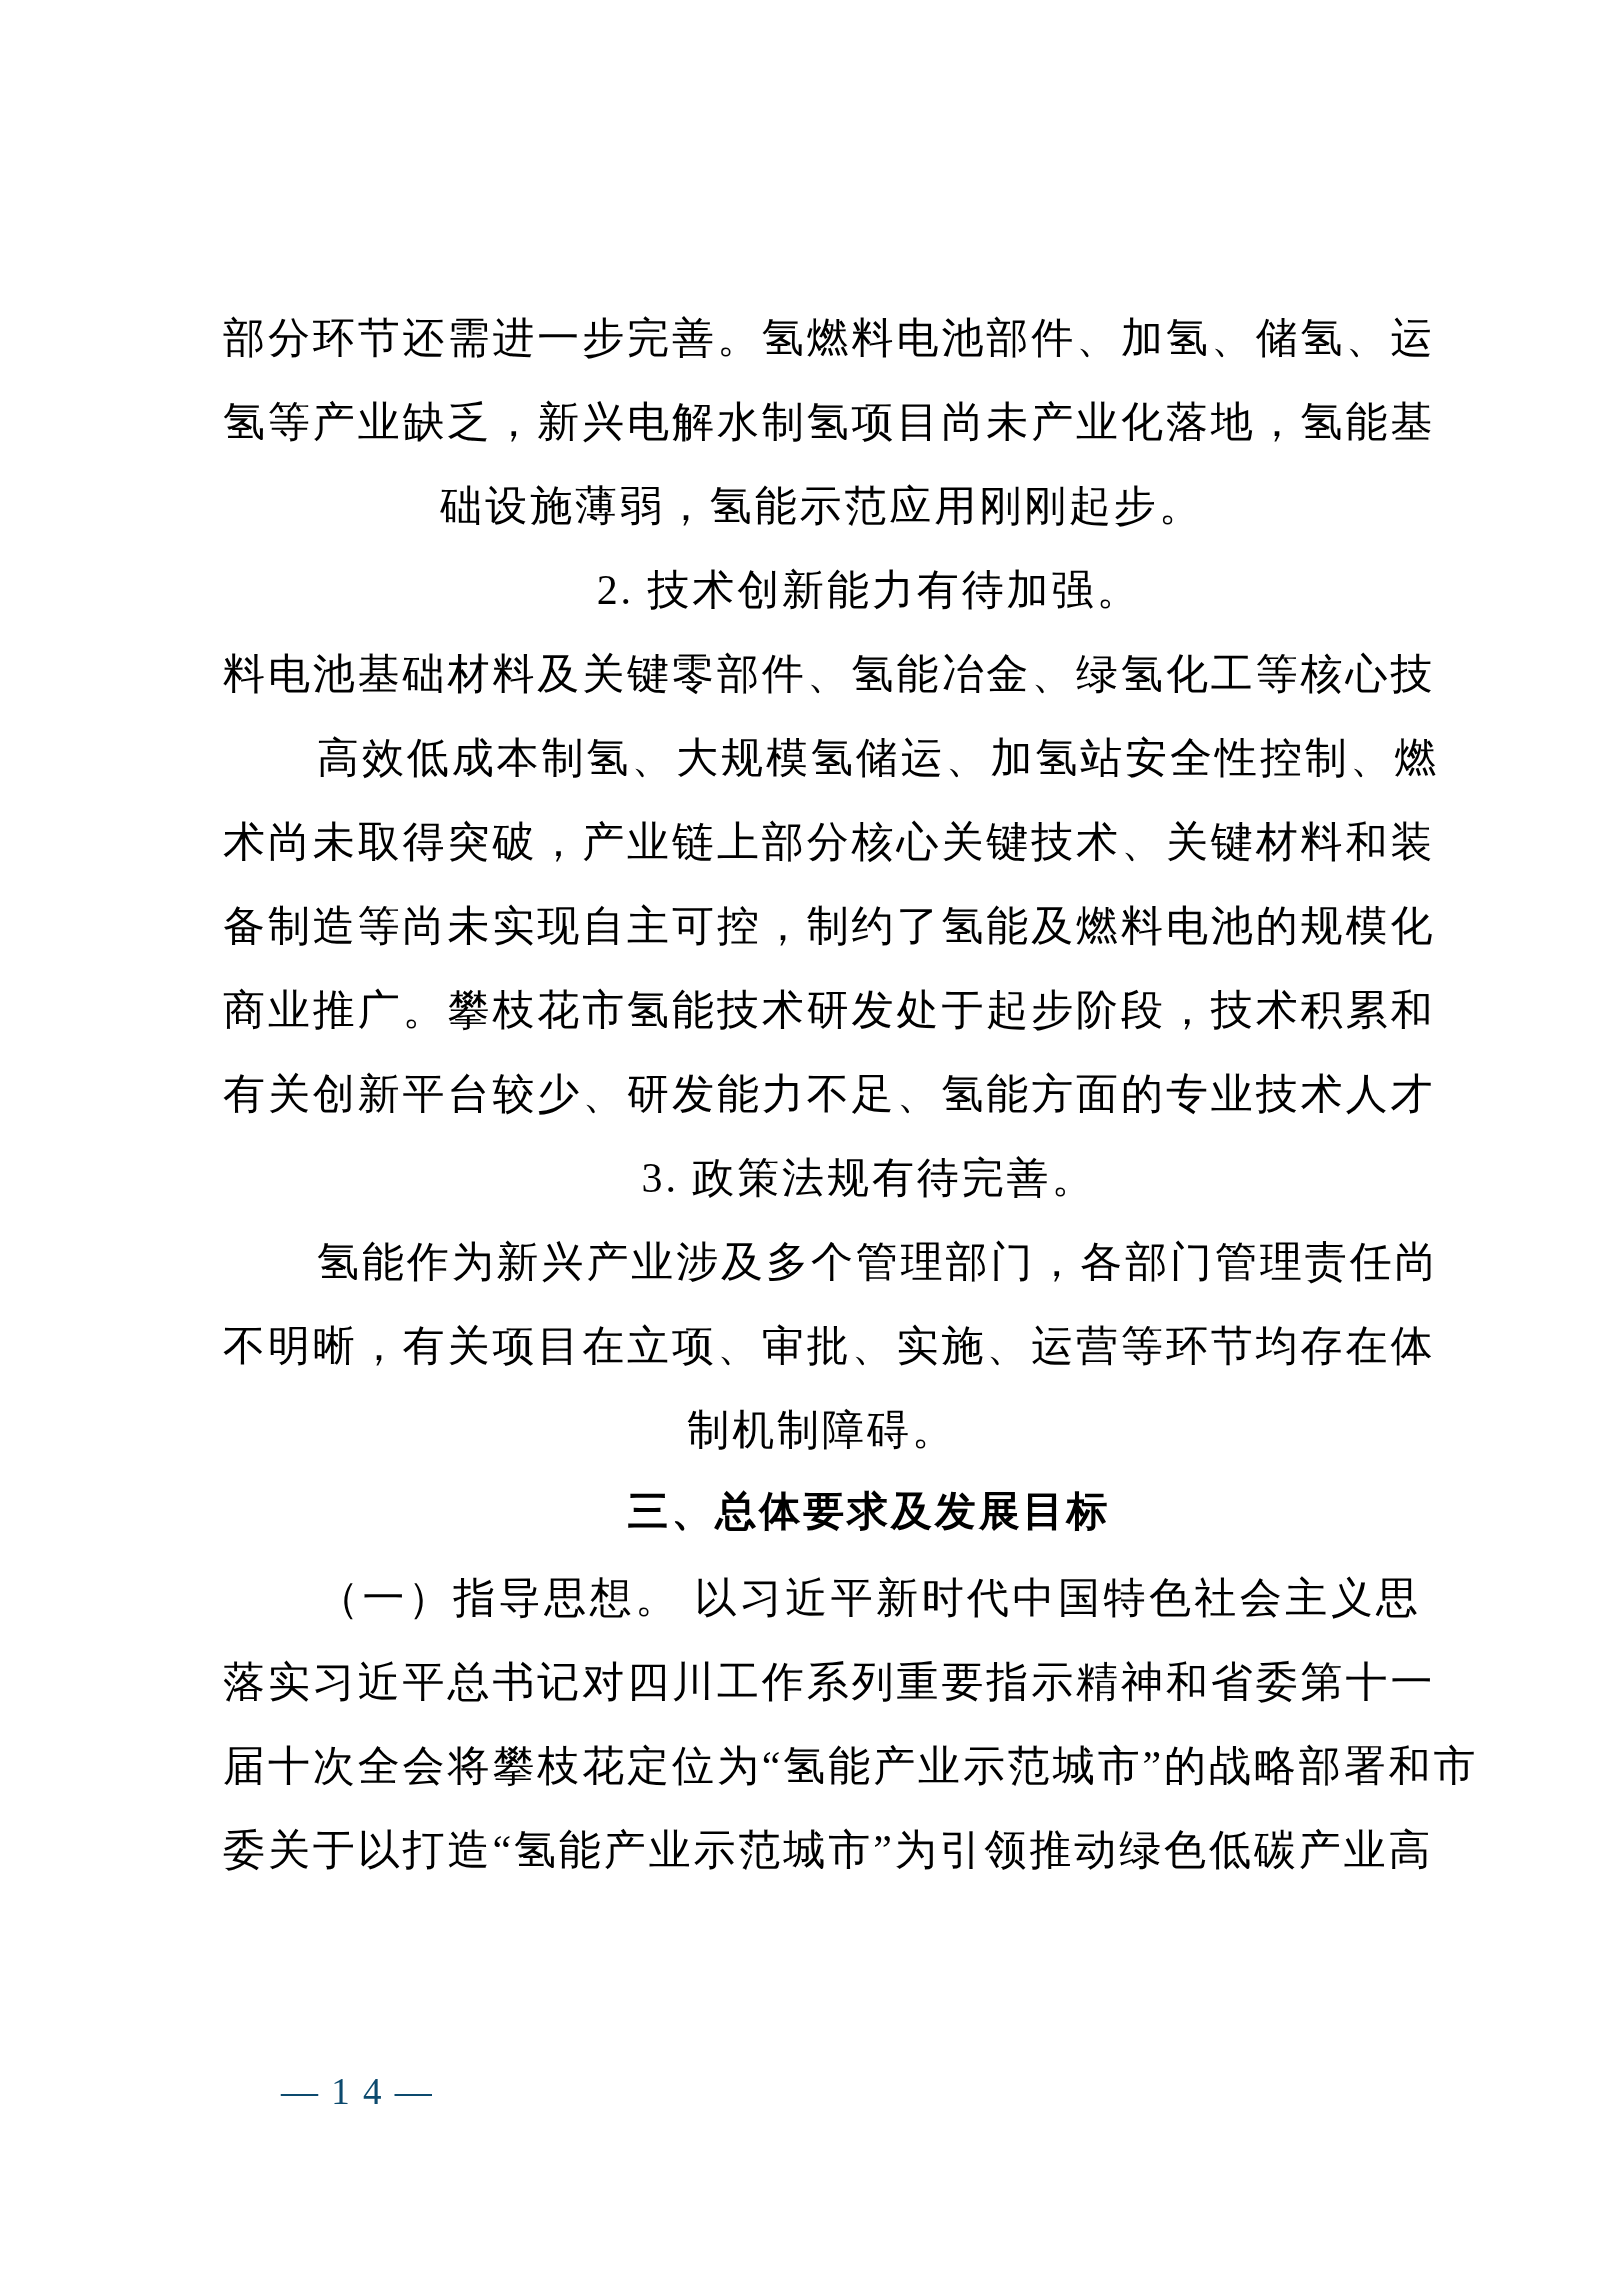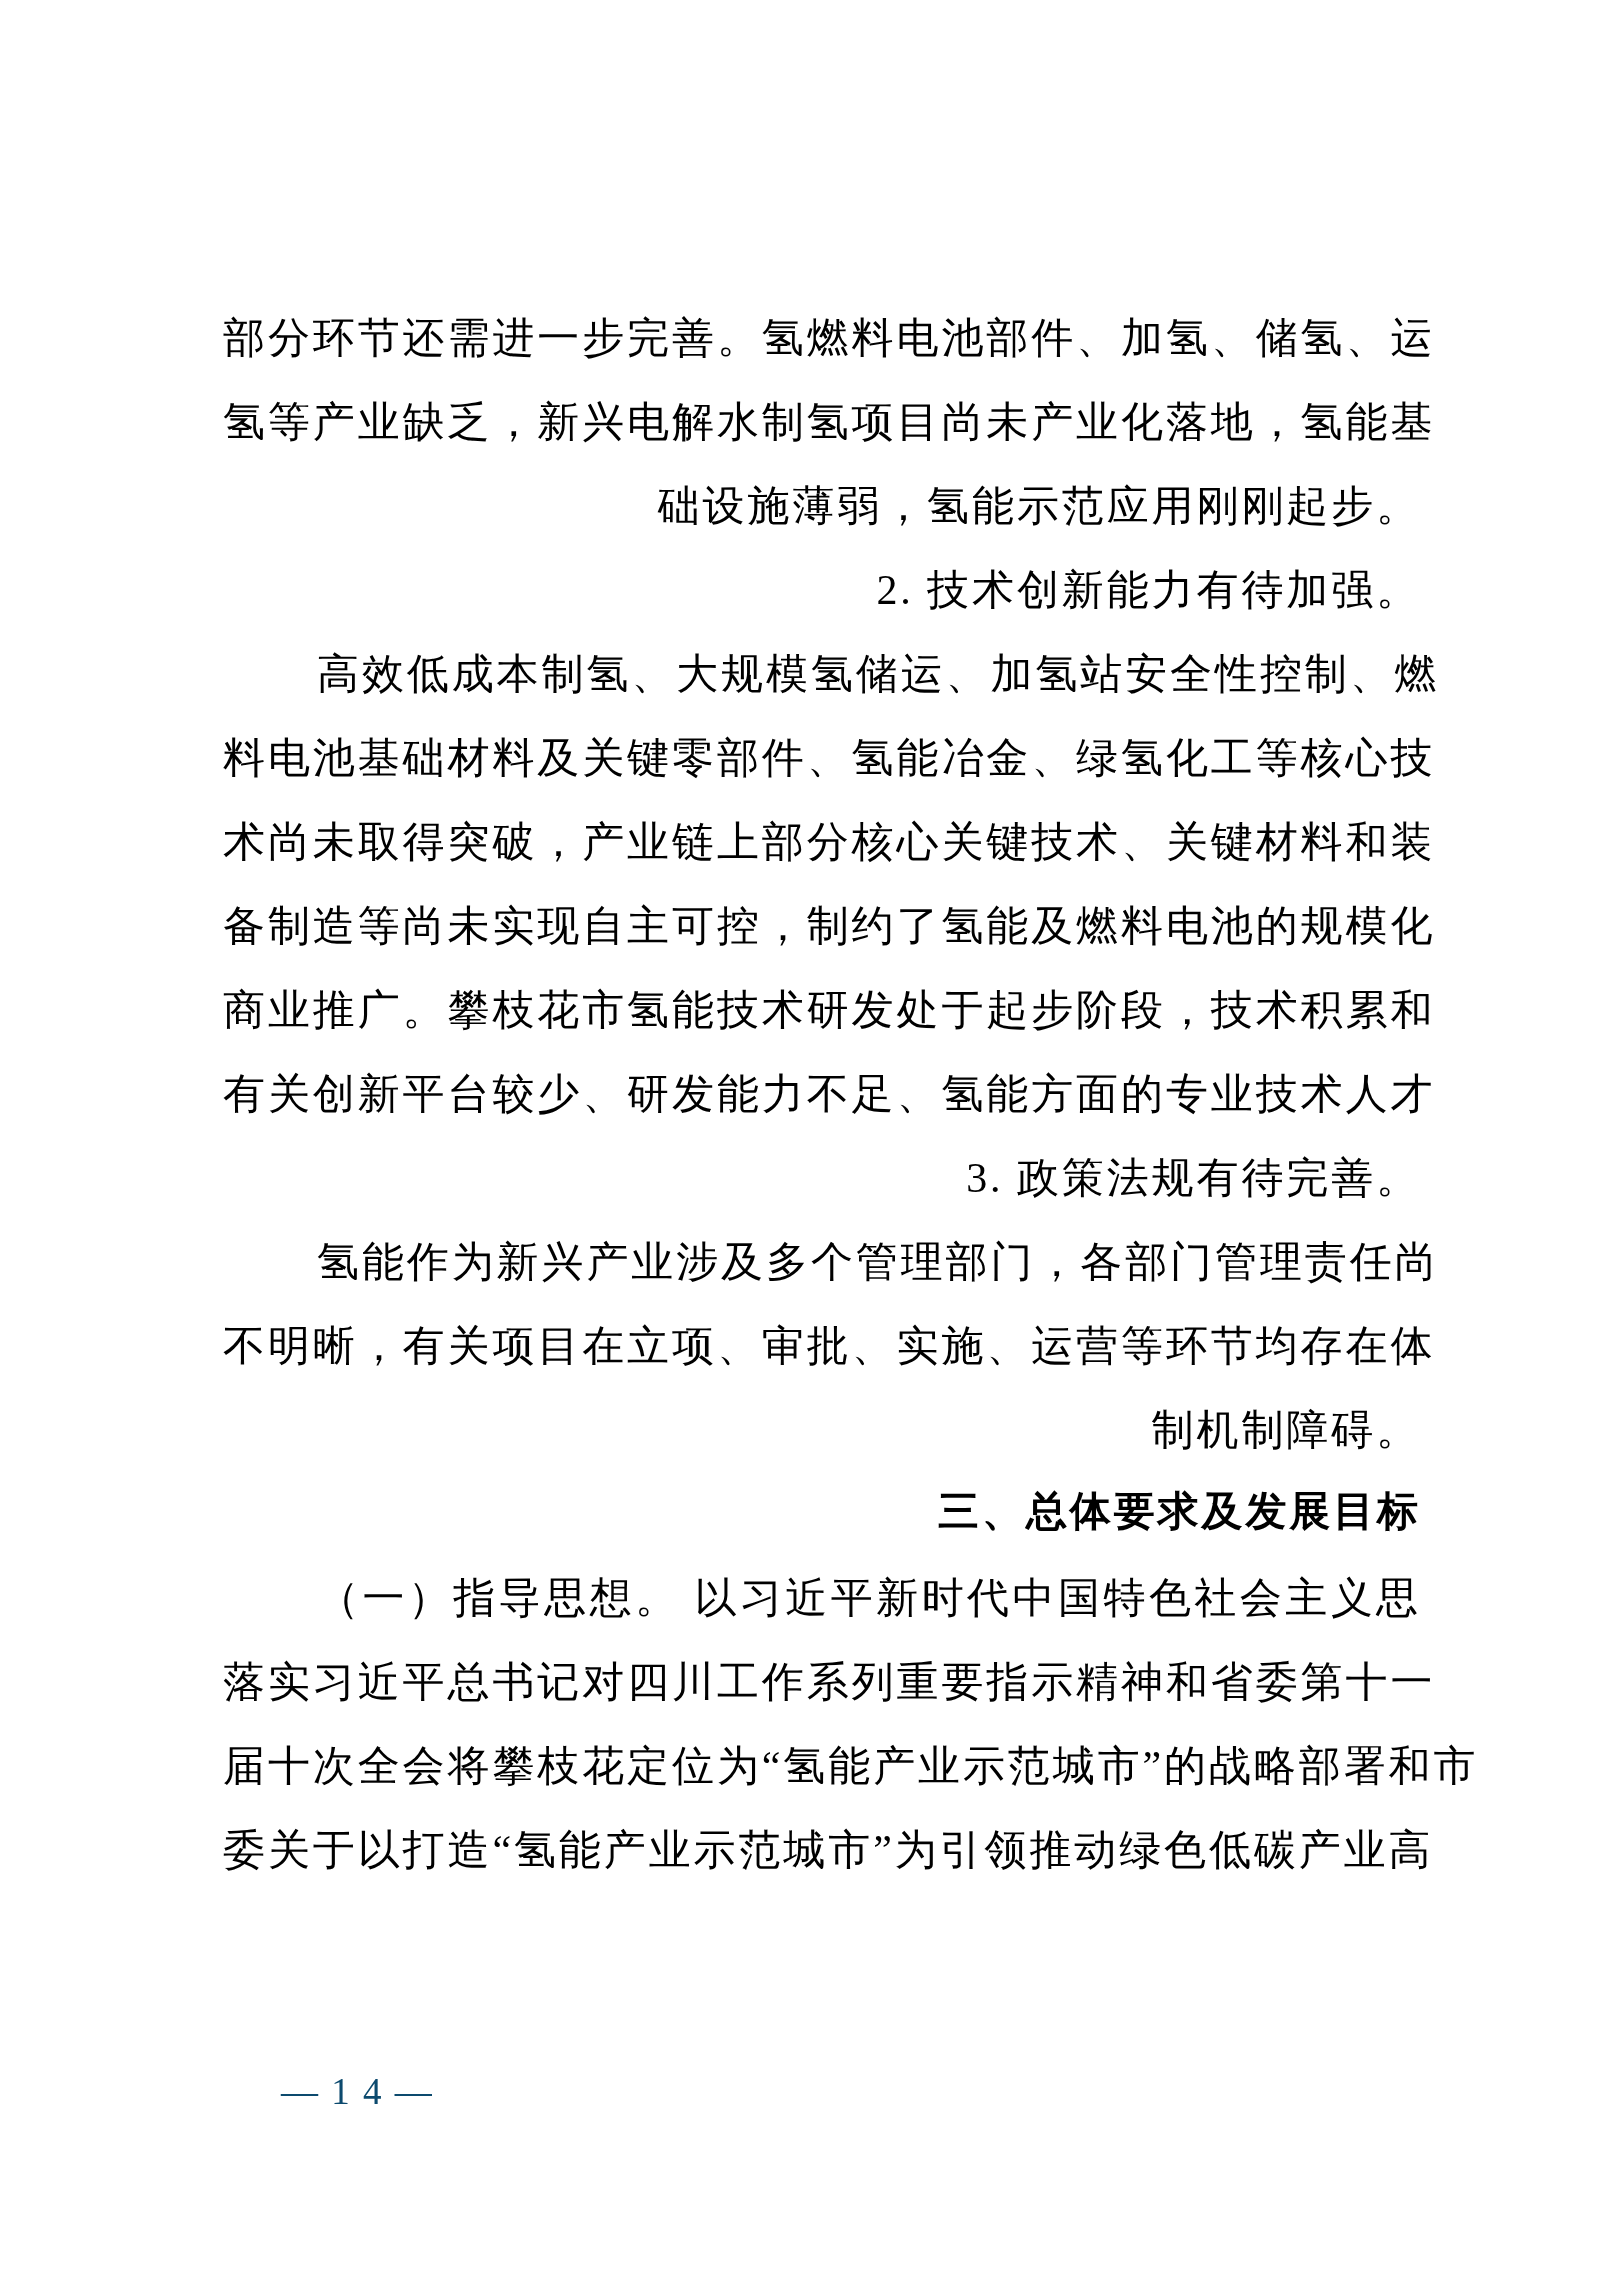--- a/index.html
+++ b/index.html
@@ -25,21 +25,21 @@
     left: 223px;
     top: 296px;
     width: 1198px;
   }
   .line {
     font-size: 42px;
     height: 84px;
     line-height: 84px;
     white-space: nowrap;
     letter-spacing: 2.9px;
-    text-align: right;
+    text-align: center;
   }
   .line.fill {
     text-align: justify;
     text-align-last: justify;
     text-justify: inter-character;
   }
   .line.indent {
     padding-left: 94px;
   }
   .line.bold {
@@ -58,22 +58,22 @@
 </style>
 </head>
 <body>
 
 <div class="sheet">
   <div class="doc-body">
       <div class="line fill">部分环节还需进一步完善。氢燃料电池部件、加氢、储氢、运</div>
       <div class="line fill">氢等产业缺乏，新兴电解水制氢项目尚未产业化落地，氢能基</div>
       <div class="line">础设施薄弱，氢能示范应用刚刚起步。</div>
       <div class="line indent">2. 技术创新能力有待加强。</div>
+      <div class="line fill">料电池基础材料及关键零部件、氢能冶金、绿氢化工等核心技</div>
       <div class="line indent fill">高效低成本制氢、大规模氢储运、加氢站安全性控制、燃</div>
-      <div class="line fill">料电池基础材料及关键零部件、氢能冶金、绿氢化工等核心技</div>
       <div class="line fill">术尚未取得突破，产业链上部分核心关键技术、关键材料和装</div>
       <div class="line fill">备制造等尚未实现自主可控，制约了氢能及燃料电池的规模化</div>
       <div class="line fill">商业推广。攀枝花市氢能技术研发处于起步阶段，技术积累和</div>
       <div class="line fill">有关创新平台较少、研发能力不足、氢能方面的专业技术人才</div>
       <div class="line indent">3. 政策法规有待完善。</div>
       <div class="line indent fill">氢能作为新兴产业涉及多个管理部门，各部门管理责任尚</div>
       <div class="line fill">不明晰，有关项目在立项、审批、实施、运营等环节均存在体</div>
       <div class="line">制机制障碍。</div>
       <div class="line indent bold">三、总体要求及发展目标</div>
       <div class="line indent fill">（一）指导思想。 以习近平新时代中国特色社会主义思</div>

